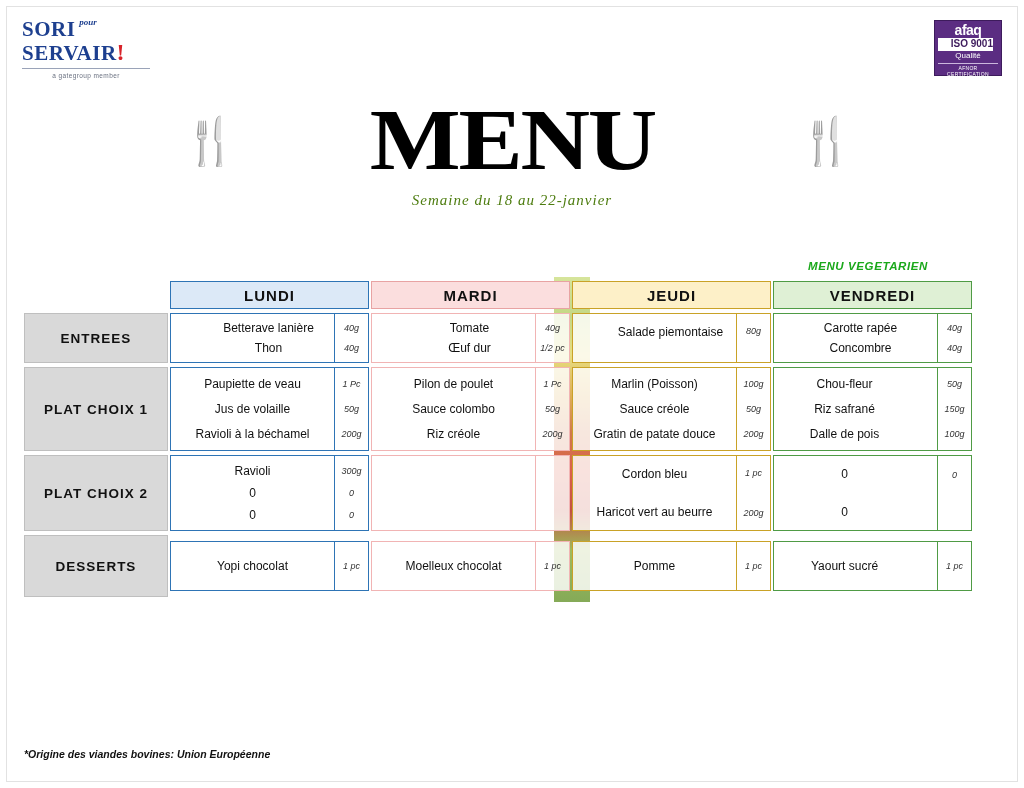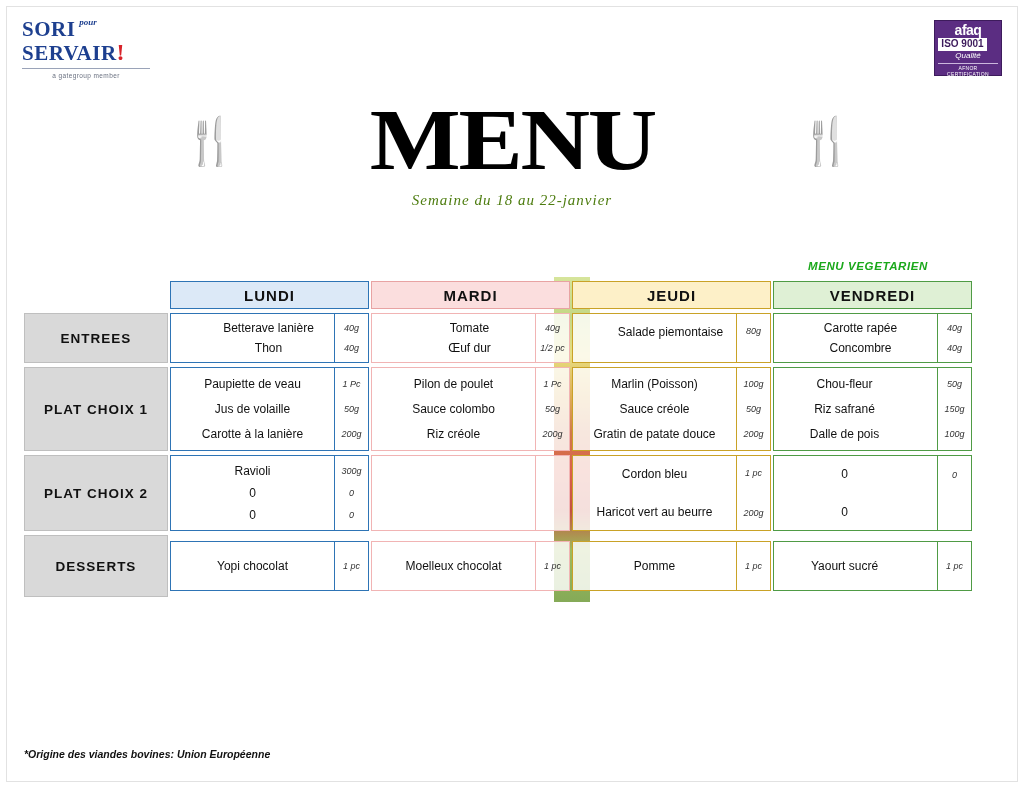--- a/index.html
+++ b/index.html
@@ -81,26 +81,26 @@
     letter-spacing: -0.5px;
     line-height: 1;
     font-family: "Liberation Sans", sans-serif;
   }
   .afaq-iso {
     background: #ffffff;
     color: #3d1b5c;
     font-weight: bold;
     font-size: 10px;
     line-height: 1.05;
-    margin: 1px 14px 0 3px;
+    margin: 1px 8px 0 3px;
     padding: 1px 0;
+    text-align: right;
   }
   .afaq-q {
     font-size: 8px;
-    font-style: italic;
     line-height: 1.3;
   }
   .afaq-foot {
     font-size: 5px;
     letter-spacing: .3px;
     border-top: 1px solid #cbb6dd;
     margin: 2px 3px 0 3px;
     padding-top: 1px;
   }
 
@@ -375,21 +375,21 @@
         </tr>
 
         <tr class="r-plat1">
           <td class="rowlabel">PLAT  CHOIX 1</td>
 
           <td class="daycell c-lundi">
             <div class="cellbox">
               <div class="names">
                 <div class="dish">Paupiette de veau</div>
                 <div class="dish">Jus de volaille</div>
-                <div class="dish">Carotte à la lanière</div>
+                <div class="dish">Ravioli à la béchamel</div>
               </div>
               <div class="qtys">
                 <div class="qty">1 Pc</div>
                 <div class="qty">50g</div>
                 <div class="qty">200g</div>
               </div>
             </div>
           </td>
 
           <td class="daycell c-mardi">

